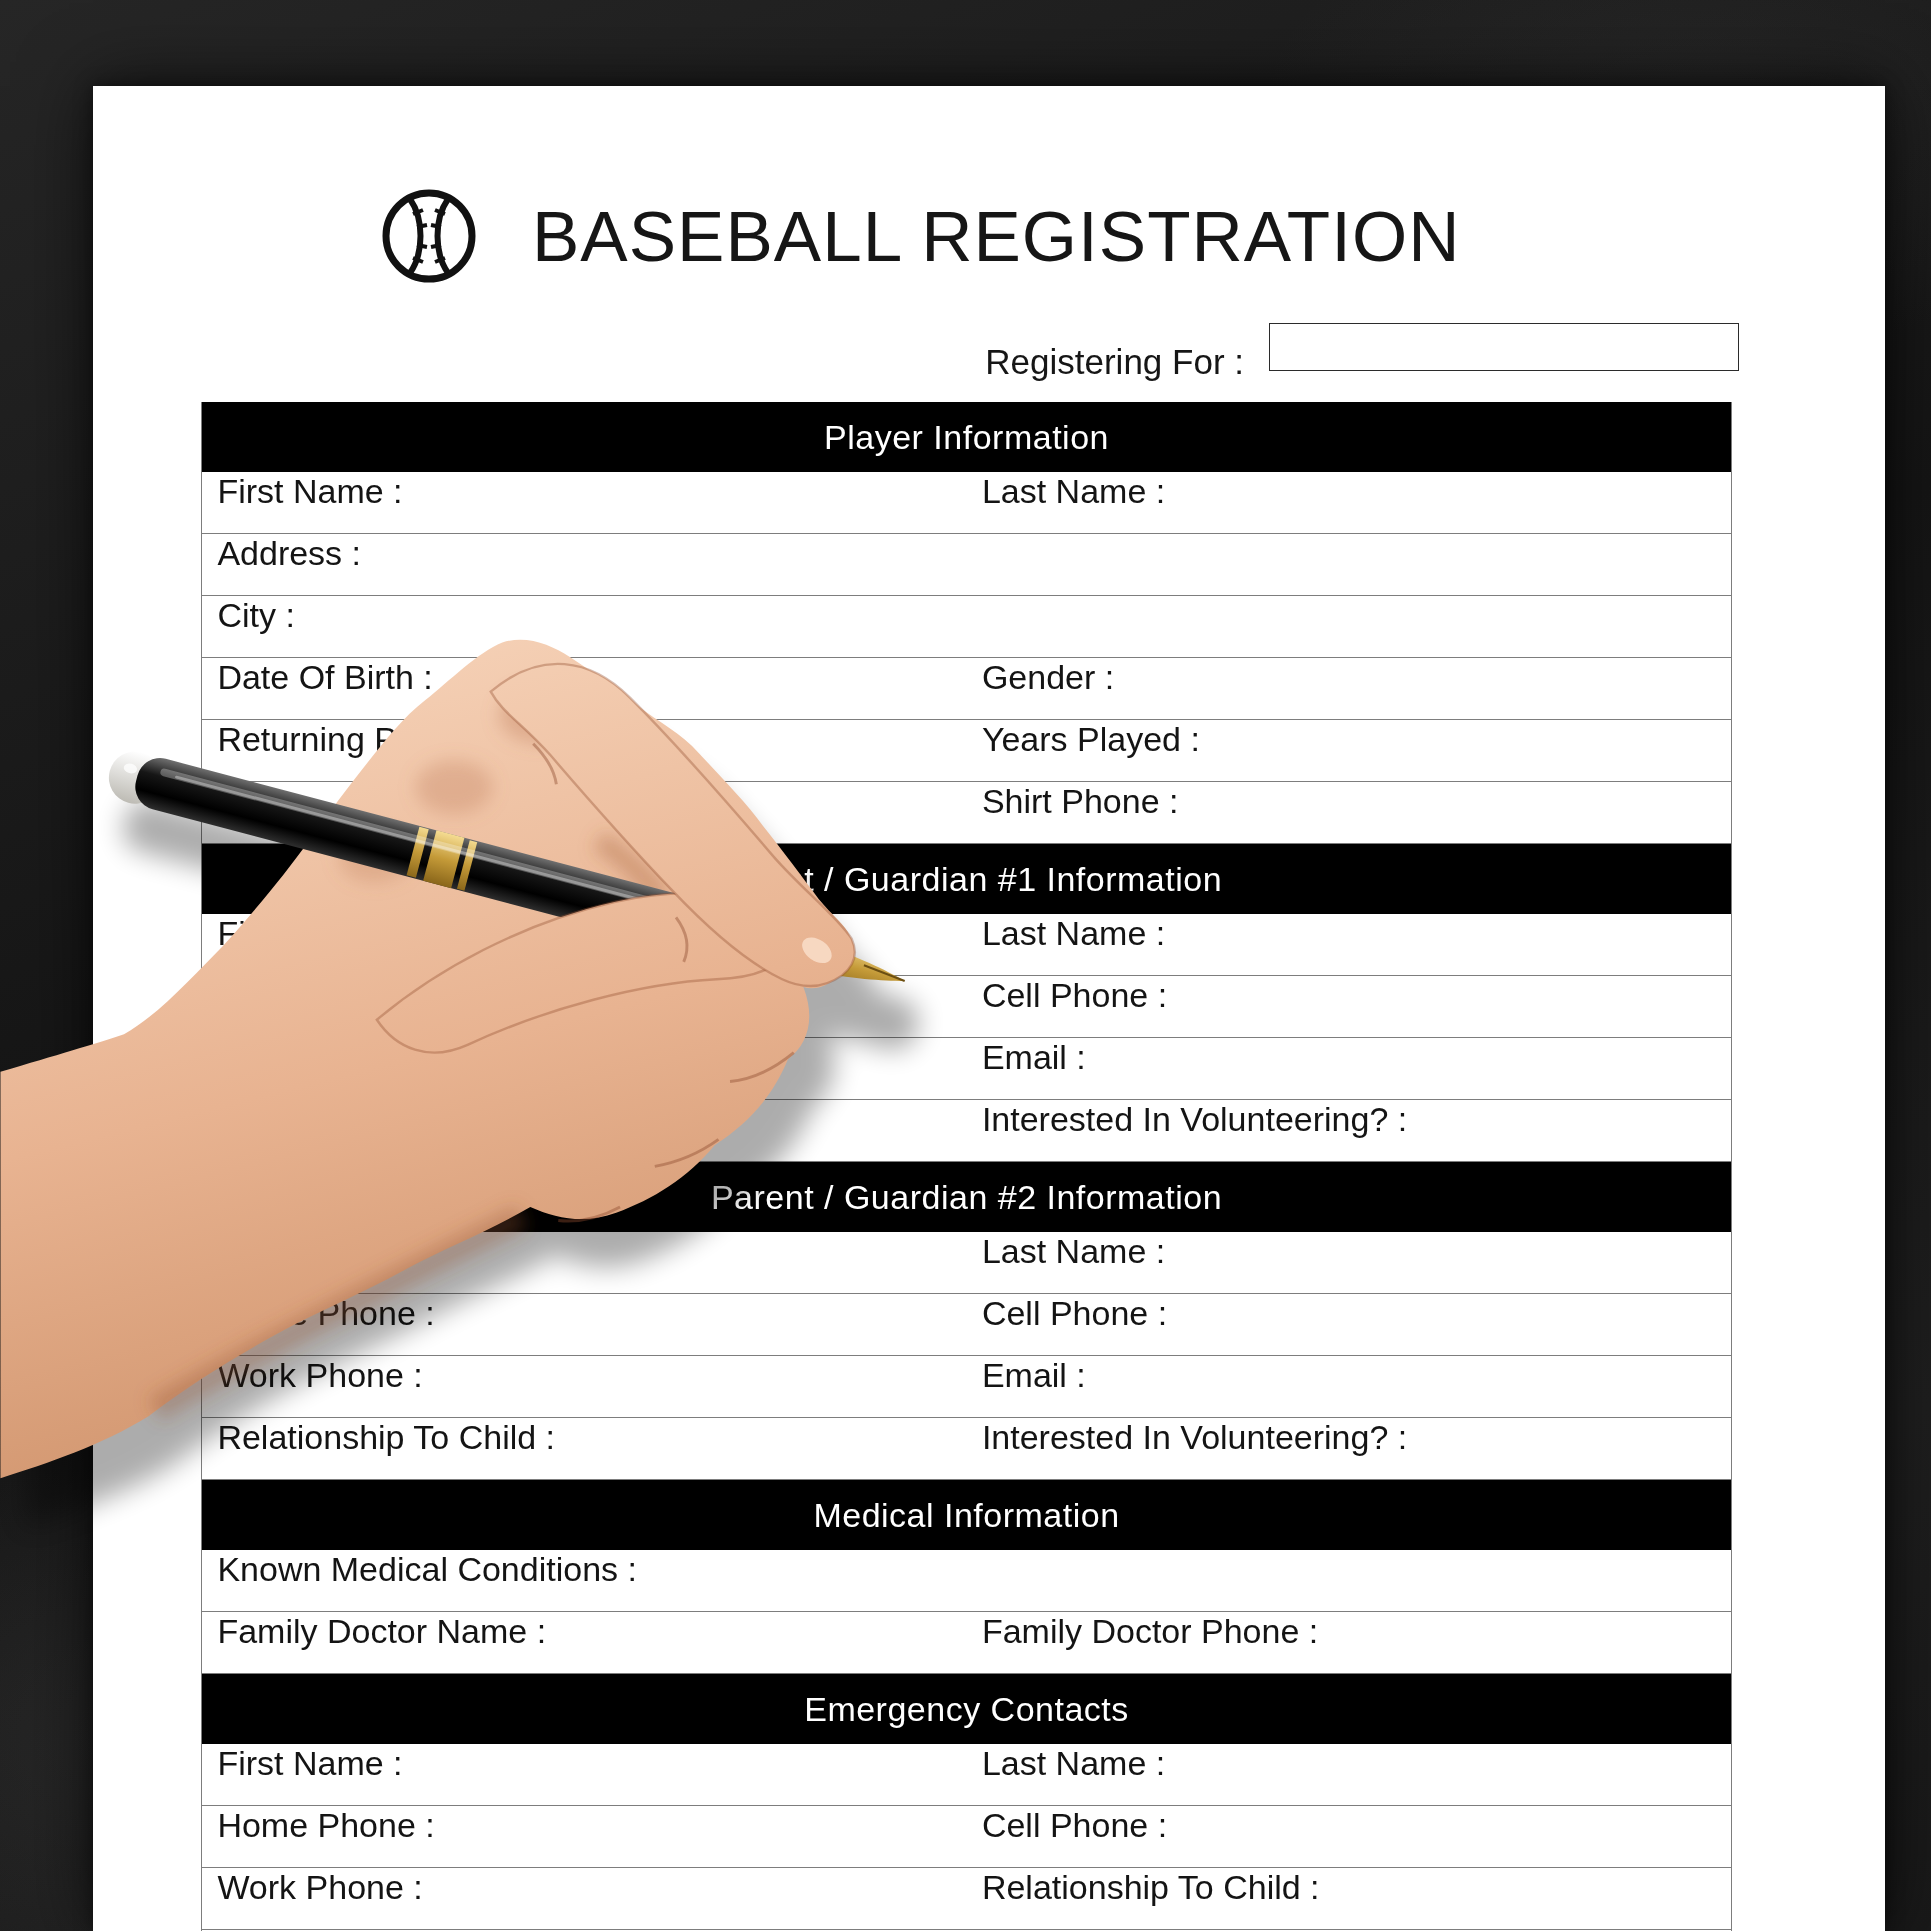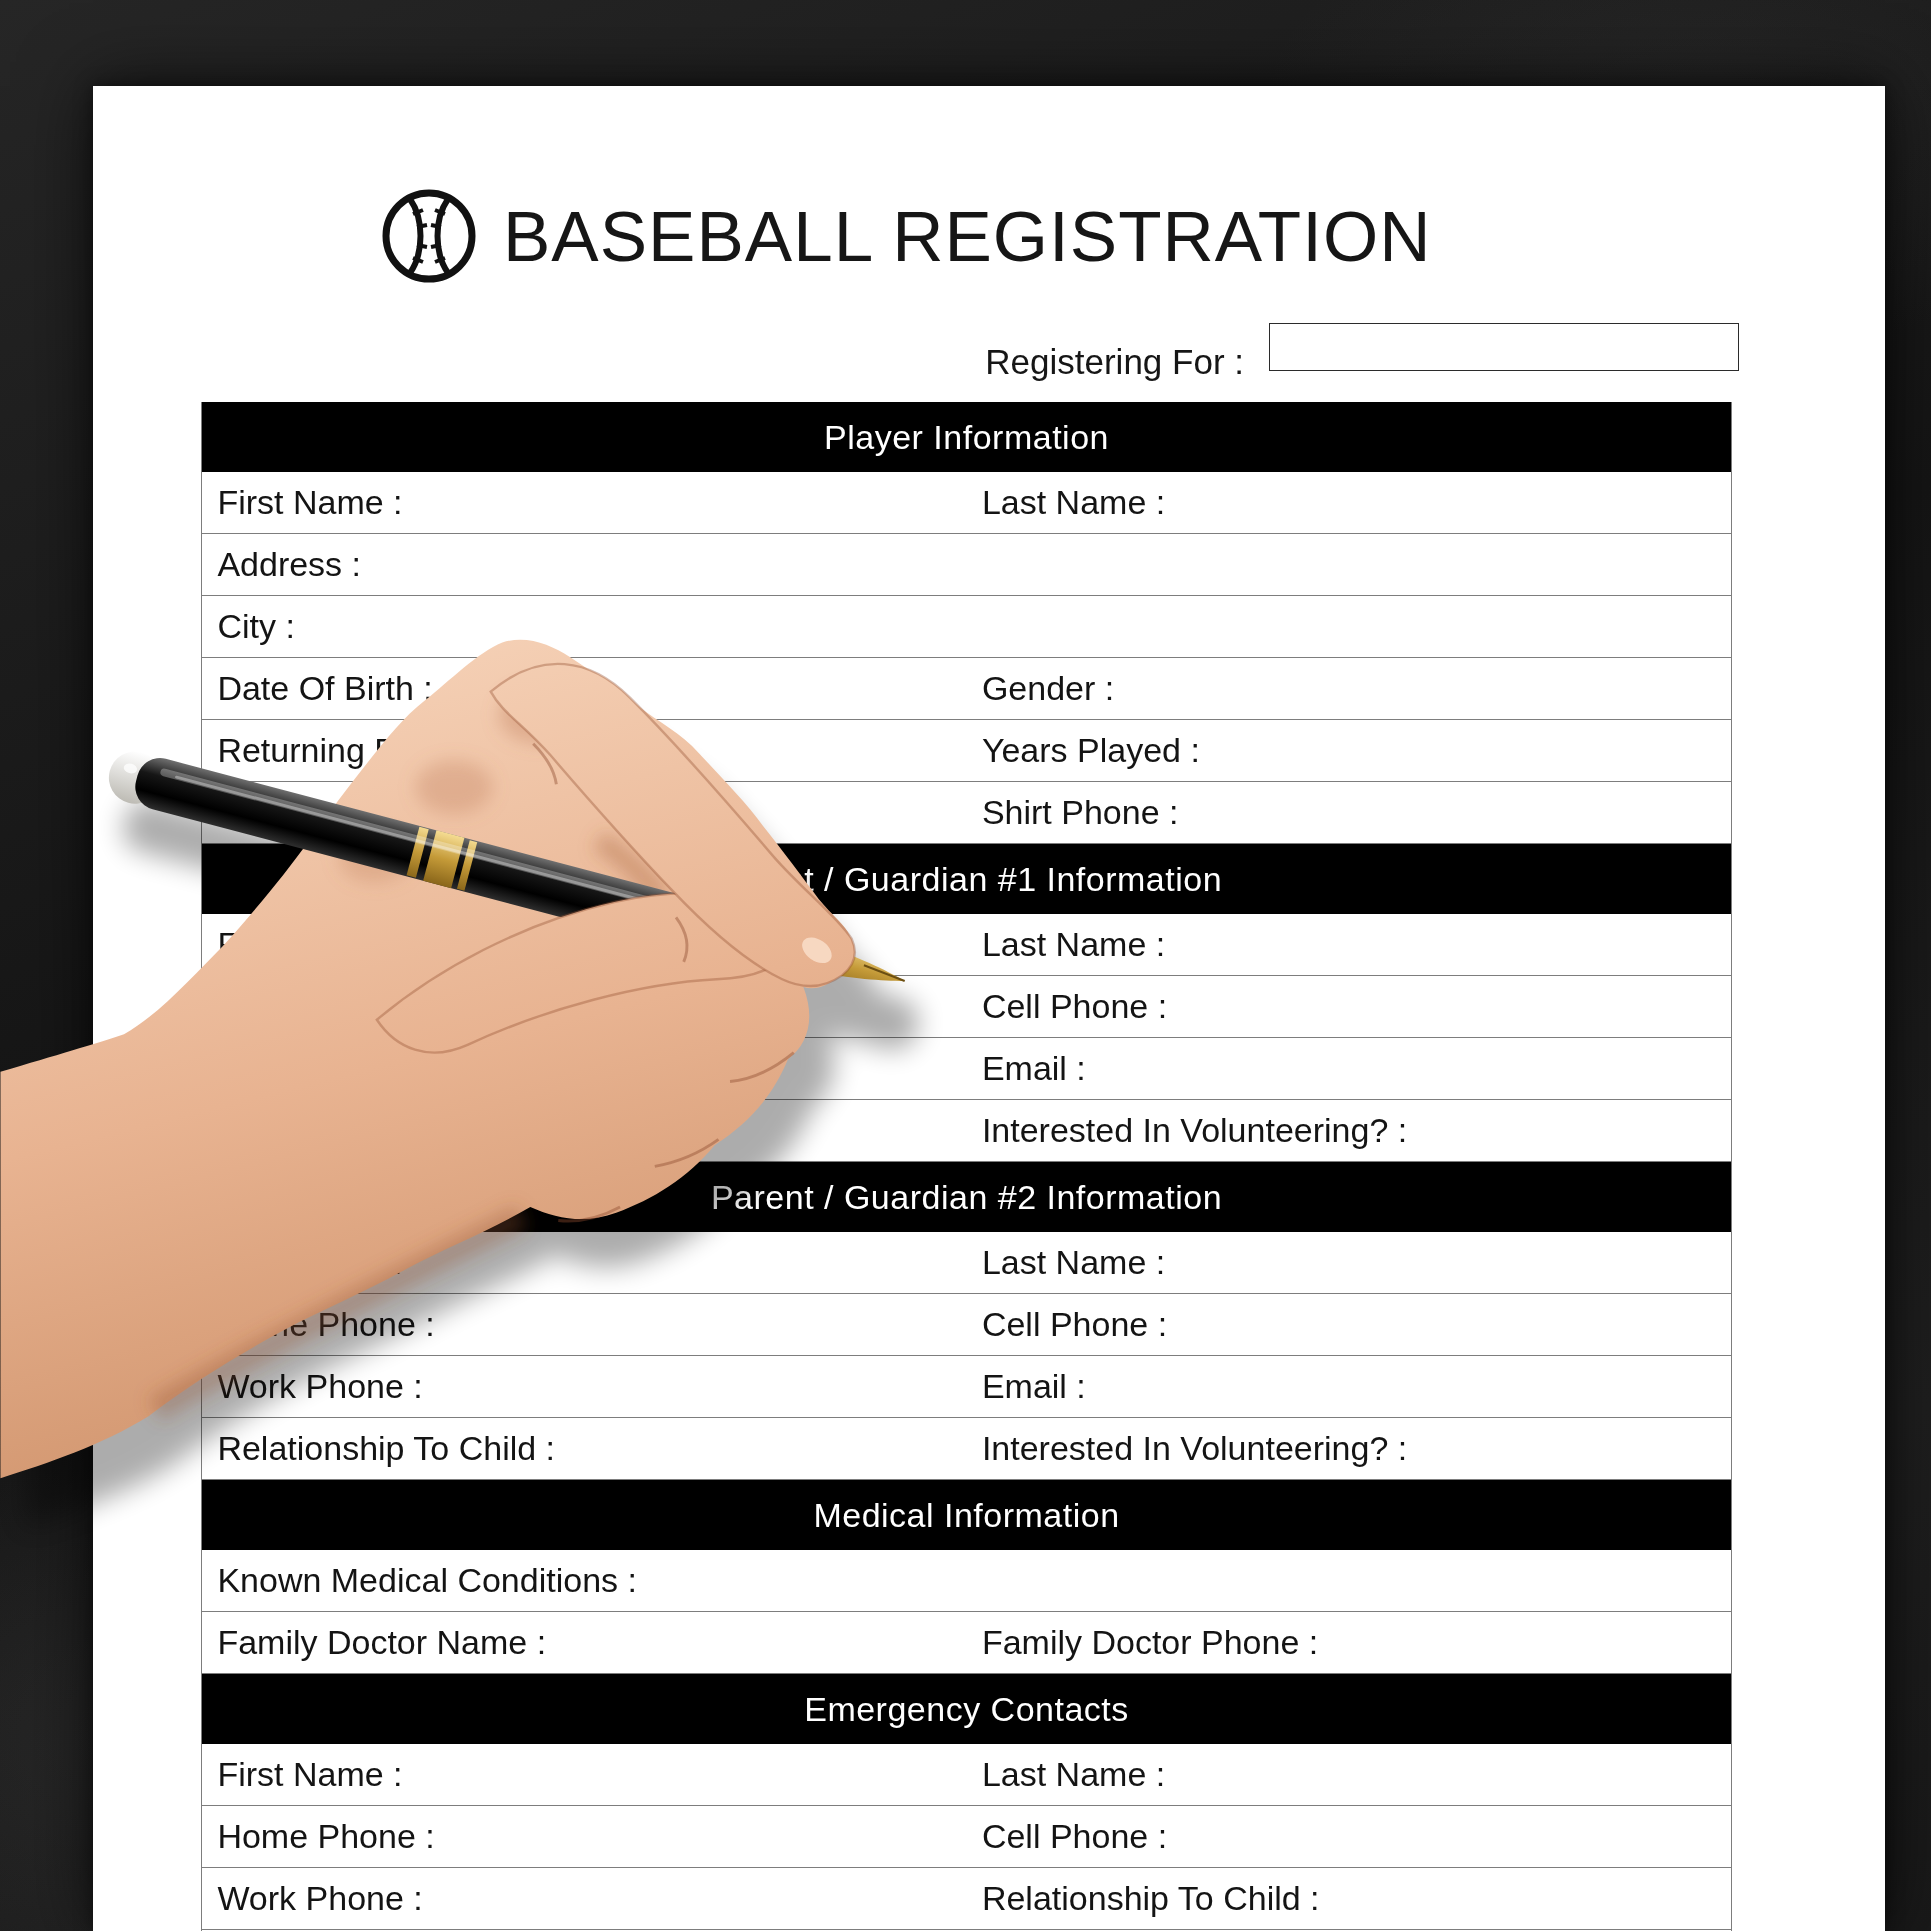--- a/index.html
+++ b/index.html
@@ -12,21 +12,21 @@
       radial-gradient(ellipse 502px 309px at 45% 40%, rgba(70,70,70,.10), transparent 60%),
       radial-gradient(ellipse 406px 251px at 70% 75%, rgba(80,80,80,.10), transparent 60%),
       linear-gradient(160deg, #262626, #151515 45%, #1f1f1f 80%, #191919);
   }
   .paper{
     position:absolute;left:93px;top:86px;width:1792px;height:1845px;
     background:#ffffff;overflow:hidden;
     box-shadow:0 0 68px rgba(0,0,0,.65), 0 0 17.4px rgba(0,0,0,.45);
   }
   .form-header{
-    position:absolute;left:286px;top:100px;display:flex;align-items:center;gap:24px;
+    position:absolute;left:286px;top:100px;display:flex;align-items:center;gap:53px;
   }
   .form-title{
     font-size:71px;letter-spacing:1px;color:#161616;font-weight:400;white-space:nowrap;
   }
   .reg-row{position:absolute;left:0;top:237px;width:1638px;height:48px;}
   .reg-label{
     position:absolute;right:487px;top:15px;height:48px;line-height:48px;
     font-size:35px;color:#161616;white-space:nowrap;
   }
   .reg-box{
@@ -34,21 +34,21 @@
     border:1.9px solid #2b2b2b;background:#fff;font-size:33px;line-height:46px;padding-left:9.7px;color:#161616;
   }
   .form-table{
     position:absolute;left:108px;top:316px;width:1529px;
     border-left:1px solid #7d7d7d;border-right:1px solid #7d7d7d;
   }
   .sec-header{
     height:70px;background:#000;color:#fff;display:flex;align-items:center;justify-content:center;
     font-size:34px;letter-spacing:0.5px;
   }
-  .frow{display:flex;height:61px;border-bottom:1px solid #7d7d7d;align-items:center;}
+  .frow{display:flex;height:61px;border-bottom:1px solid #7d7d7d;}
   .fcell{width:50%;padding-left:15.4px;font-size:34px;color:#141414;white-space:nowrap;overflow:hidden;}
   .fcell.full{width:100%;}
   .hand-overlay{position:absolute;left:0;top:599px;width:966px;height:994px;pointer-events:none;}
 </style>
 </head>
 <body>
 
 <div class="paper">
 
   <div class="form-header">

